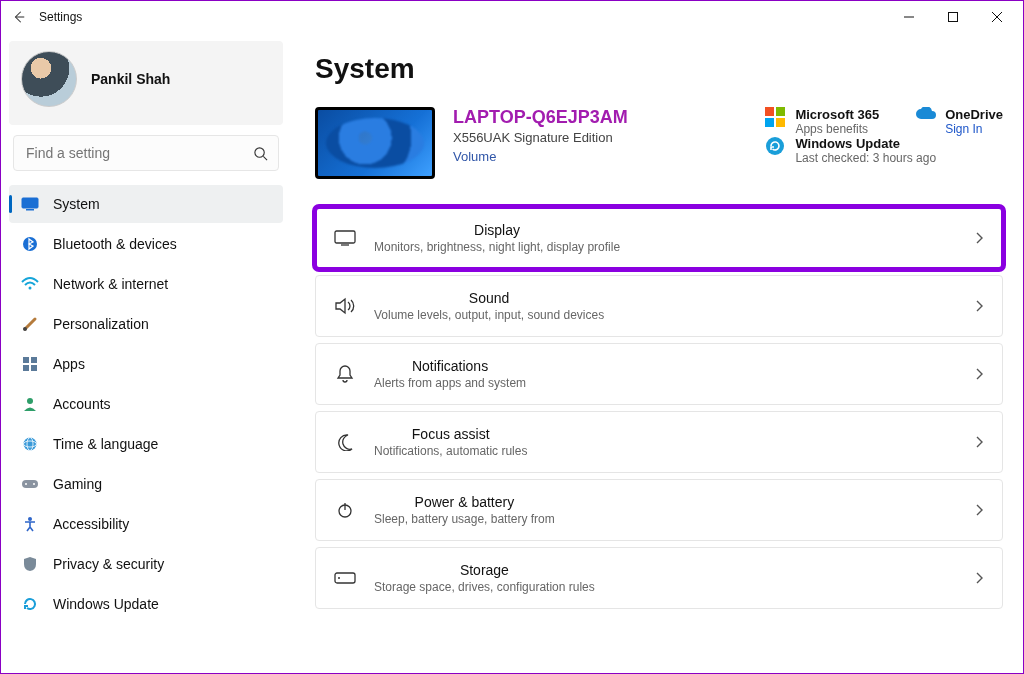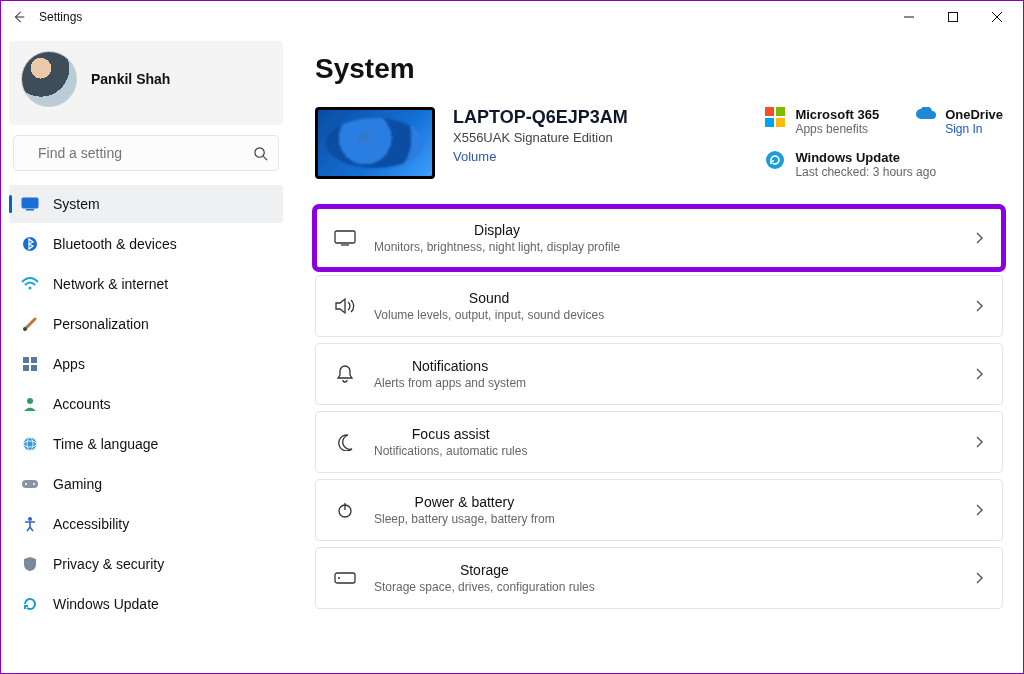--- a/index.html
+++ b/index.html
@@ -8,36 +8,36 @@
   .titlebar .back { width:28px; height:28px; display:flex; align-items:center; justify-content:center; cursor:pointer; }
   .titlebar .title { font-size:12px; margin-left:6px; color:#111; }
   .titlebar .spacer { flex:1; }
   .winbtn { width:44px; height:28px; display:flex; align-items:center; justify-content:center; cursor:pointer; }
   .main { display:flex; height:calc(674px - 34px); }
   .sidebar { width:290px; padding:8px 8px 20px 8px; }
   .profile { display:flex; align-items:center; gap:14px; padding:10px 12px 18px 12px; background:#f4f4f4; border-radius:4px; margin-bottom:10px; }
   .avatar { width:56px; height:56px; border-radius:50%; background: radial-gradient(circle at 35% 30%, #e9c9a8 0 20%, #3e4d58 20% 55%, #b9cdd9 55% 100%); border:1px solid #ccc; }
   .profile-name { font-size:14px; font-weight:600; color:#111; }
   .search { display:flex; align-items:center; background:#fcfcfc; border:1px solid #e6e6e6; border-radius:4px; height:36px; padding:0 10px; margin:0 4px 14px 4px; }
-  .search input { border:none; outline:none; flex:1; font-size:14px; background:transparent; color:#b91c1c;margin-left:12px; }
+  .search input { border:none; outline:none; flex:1; font-size:14px; background:transparent; color:#b91c1c; }
   .nav { display:flex; flex-direction:column; gap:2px; }
   .nav-item { display:flex; align-items:center; gap:14px; height:38px; padding:0 12px; border-radius:4px; cursor:pointer; position:relative; }
   .nav-item.active { background:#eef0f1; }
   .nav-item.active::before { content:""; position:absolute; left:0; top:10px; bottom:10px; width:3px; background:#0067c0; border-radius:2px; }
   .nav-icon { width:18px; height:18px; display:flex; align-items:center; justify-content:center; }
   .nav-label { font-size:14px; color:#111; }
   .content { flex:1; padding:12px 20px 20px 24px; overflow:auto; }
   .page-title { font-size:28px; font-weight:600; margin:8px 0 22px 0; color:#111; }
   .device-row { display:flex; align-items:flex-start; gap:18px; margin-bottom:28px; }
   .device-thumb { width:120px; height:72px; border:3px solid #000; border-radius:4px; background:linear-gradient(135deg,#0a4da2 0%,#1570d6 60%,#3ea0ff 100%); position:relative; }
   .device-thumb .swirl { position:absolute; inset:8px; border-radius:50%; background: radial-gradient(circle at 40% 40%, #ffffff22 0 10%, #2a7de1 10% 40%, #0a4da2 40% 70%, #2a7de1 70% 100%); filter: blur(1px); }
-  .device-info .dname { font-size:18px; font-weight:700; color:#0f172a; }
+  .device-info .dname { font-size:18px; font-weight:700; color:#a21caf; }
   .device-info .dmodel { font-size:13px; color:#444; margin-top:2px; }
   .device-info .rename { font-size:13px; color:#3056a8; margin-top:4px; cursor:pointer; }
-  .status-group { margin-left:auto; display:flex; flex-direction:column; gap:14px; }
+  .status-group { margin-left:auto; display:flex; flex-direction:column; }
   .status-row { display:flex; align-items:flex-start; gap:10px; }
   .status-row .txt1 { font-size:13px; font-weight:700; color:#111; }
   .status-row .txt2 { font-size:12px; color:#666; }
   .status-row .linktxt { font-size:12px; color:#1d56c9; }
   .status-row.right2 { margin-left:0; }
   .status-pair { display:flex; gap:36px; }
   .status-icon { width:20px; height:20px; }
   .ms365 { display:grid; grid-template-columns:9px 9px; grid-template-rows:9px 9px; gap:2px; }
   .ms365 div:nth-child(1){background:#f25022;} .ms365 div:nth-child(2){background:#7fba00;}
   .ms365 div:nth-child(3){background:#00a4ef;} .ms365 div:nth-child(4){background:#ffb900;}

